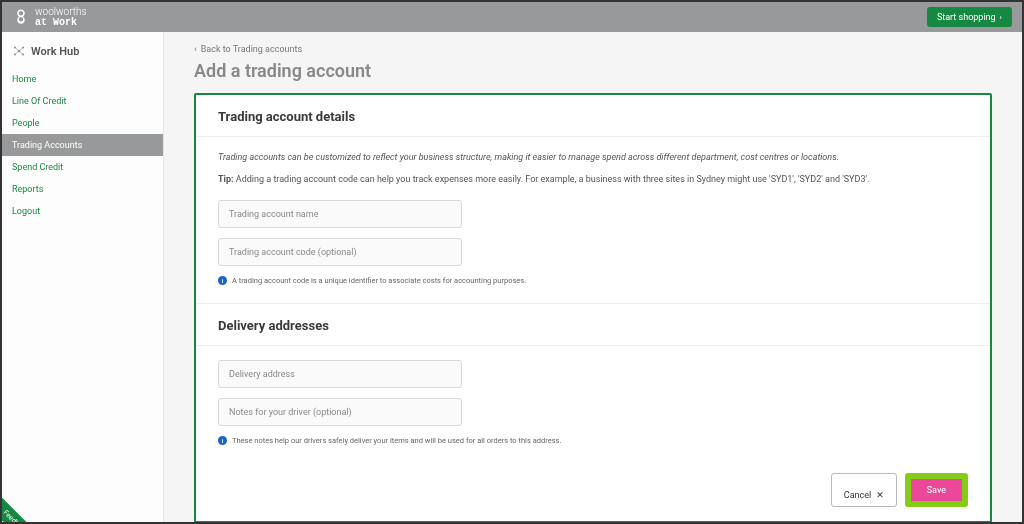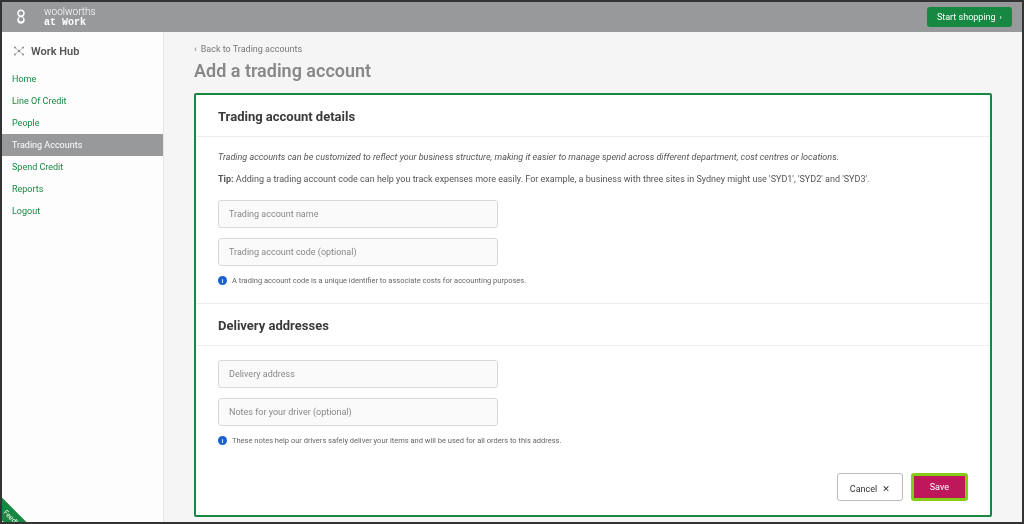--- a/index.html
+++ b/index.html
@@ -9,21 +9,21 @@
       background: #98999a;
       height: 30px;
       display: flex;
       align-items: center;
       justify-content: space-between;
       padding: 0 10px;
     }
     .brand {
       display: flex;
       align-items: center;
-      gap: 14px;
+      gap: 5px;
       color: #fff;
       font-size: 10px;
       line-height: 1.1;
     }
     .brand-logo {
       width: 18px;
       height: 18px;
     }
     .brand-text .line1 { font-weight: 300; }
     .brand-text .line2 { font-weight: 700; font-family: Liberation Mono, monospace; }
@@ -127,21 +127,21 @@
     .tip-text {
       font-size: 9px;
       color: #555;
       margin-bottom: 14px;
       line-height: 1.5;
     }
     .tip-text .bold { font-weight: 700; }
     
     .input {
       display: block;
-      width: 280px;
+      width: 244px;
       background: #fafafa;
       border: 1px solid #d9d9d9;
       border-radius: 3px;
       padding: 8px 10px;
       font-size: 9px;
       color: #888;
       margin-bottom: 10px;
     }
     .input::placeholder { color: #888; }
     
@@ -178,22 +178,22 @@
       border-radius: 3px;
       padding: 6px 12px;
       font-size: 9px;
       color: #333;
       cursor: pointer;
       display: flex;
       align-items: flex-end;
       gap: 5px;
     }
     .btn-save {
-      background: #be185d;
-      border: 3px solid #84cc16;
+      background: #ec4899;
+      border: 6px solid #84cc16;
       color: #fff;
       border-radius: 3px;
       padding: 6px 16px;
       font-size: 9px;
       cursor: pointer;
     }
     
     .feedback-tab {
       position: absolute;
       bottom: -8px;

